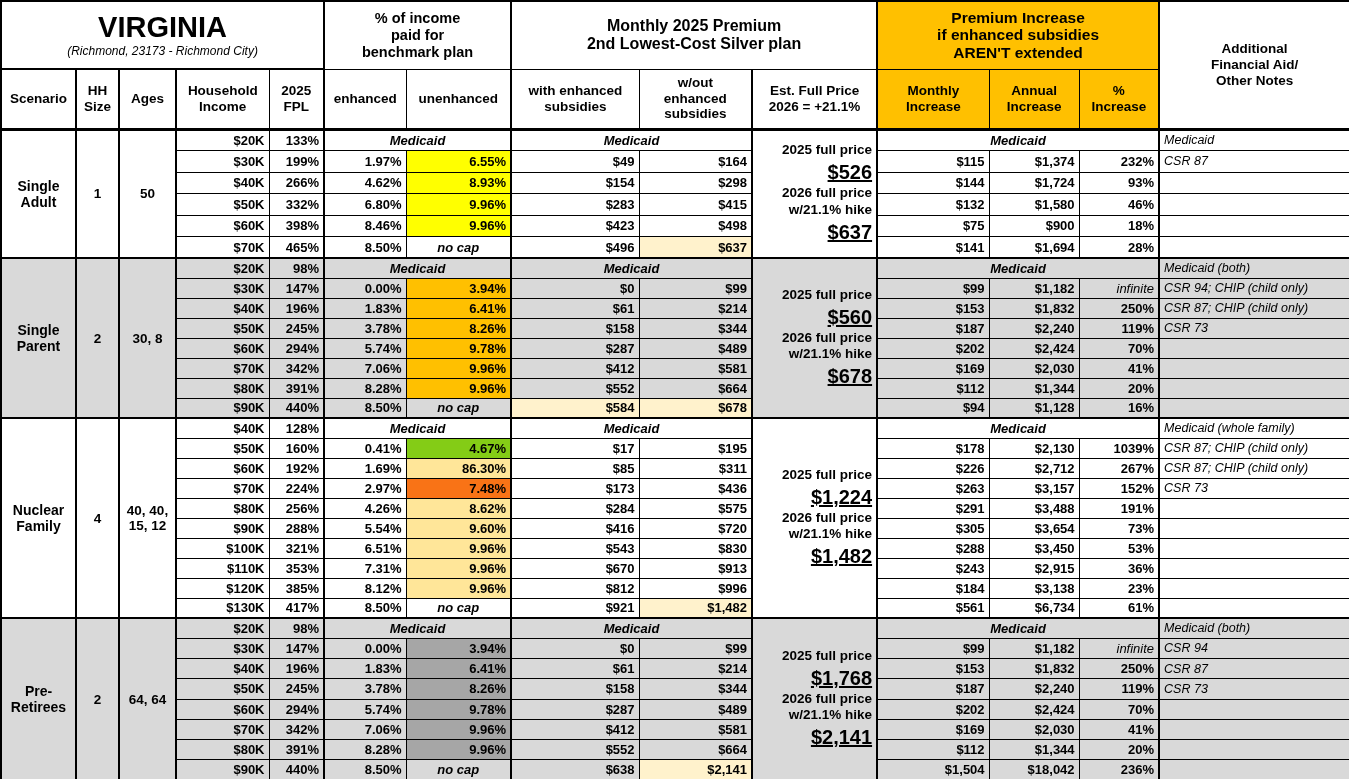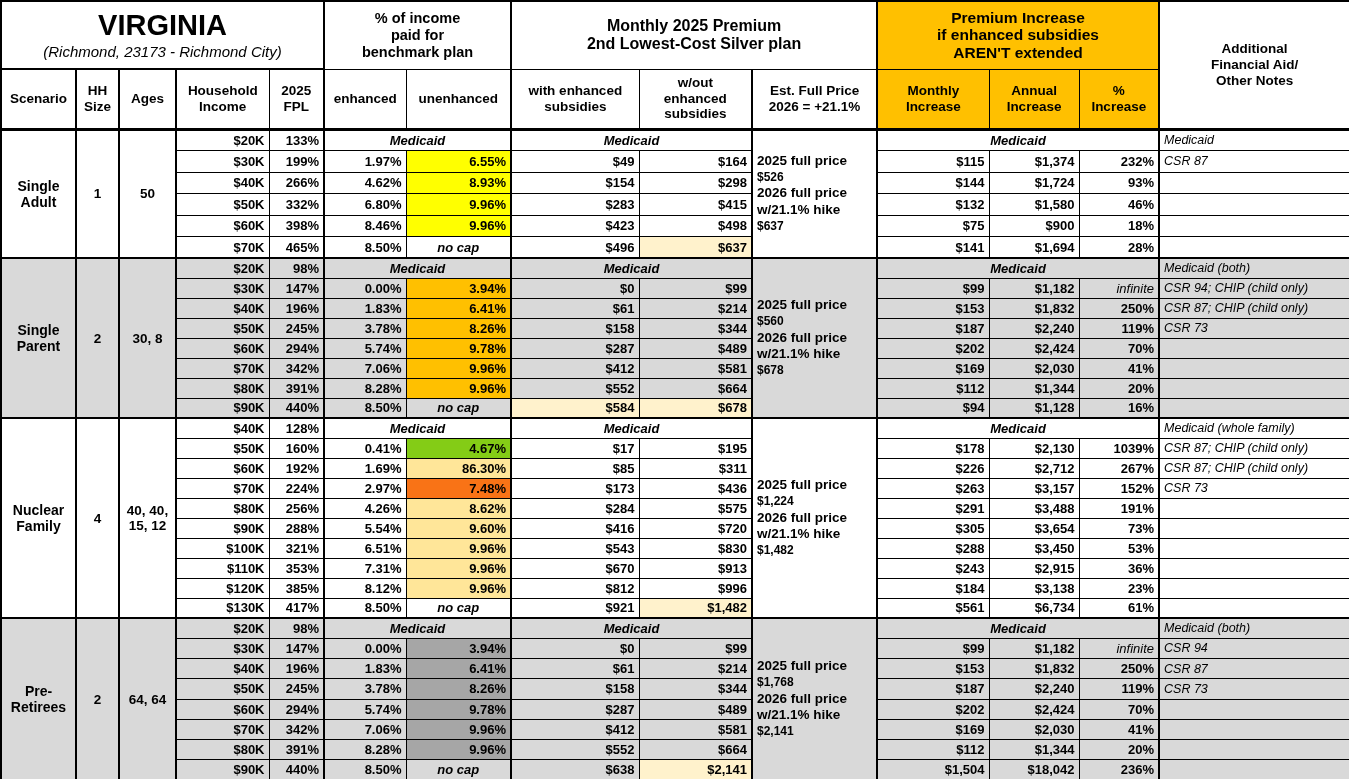--- a/index.html
+++ b/index.html
@@ -21,31 +21,31 @@
   .num{text-align:right;white-space:nowrap;}
   .medspan{text-align:center;font-style:italic;font-weight:bold;}
   .nocap{text-align:center;font-style:italic;font-weight:bold;}
   .inf{font-style:italic;font-weight:normal;text-align:right;}
   .note{font-style:italic;font-weight:normal;text-align:left;font-size:12.5px;padding-left:4px;white-space:nowrap;}
   .band-gray td{background:var(--gray-band);}
   
   .hdr{text-align:center;font-weight:bold;line-height:1.15;}
   .title-cell{text-align:center;vertical-align:middle;}
   .title-name{font-size:29px;font-weight:bold;line-height:1.05;}
-  .title-sub{font-size:15px;font-style:italic;font-weight:normal;margin-top:2px;}
+  .title-sub{font-size:12px;font-style:italic;font-weight:normal;margin-top:2px;}
   .grp-pct{font-size:14.5px;}
   .grp-prem{font-size:16px;}
   .grp-inc{font-size:15.5px;background:var(--accent);}
   .notes-hdr{font-size:13.5px;}
   .sub{font-size:13.5px;}
   .orange{background:var(--accent);}
   
-  .fullprice{text-align:left;vertical-align:middle;}
+  .fullprice{text-align:right;vertical-align:middle;}
   .fp-label{font-size:13.5px;font-weight:bold;line-height:1.25;white-space:pre-line;}
-  .fp-value{font-size:12px;font-weight:bold;line-height:1.3;}
+  .fp-value{font-size:20px;font-weight:bold;line-height:1.3;text-decoration:underline;}
   .scenario{font-size:14px;text-align:center;font-weight:bold;}
   .agecell{font-size:13.5px;text-align:center;font-weight:bold;}
 </style>
 </head>
 <body>
 
 <div class="page">
   <table>
     <colgroup>
       <col style="width:75px">

